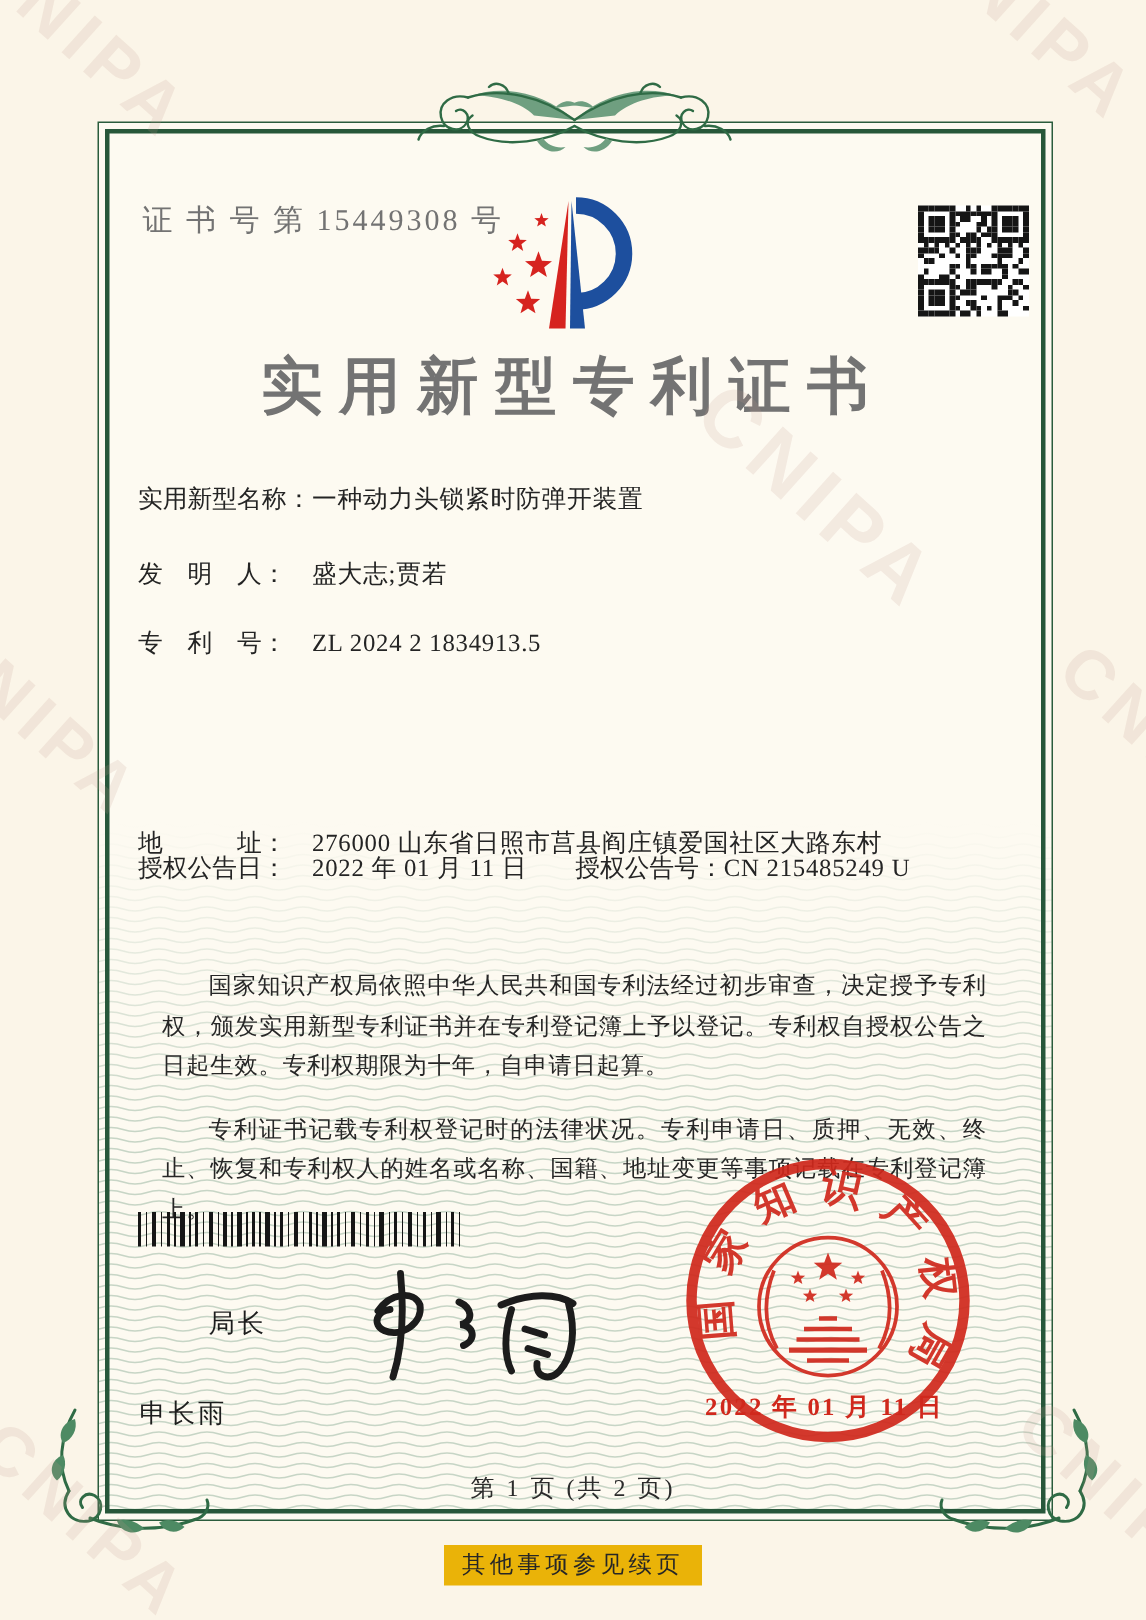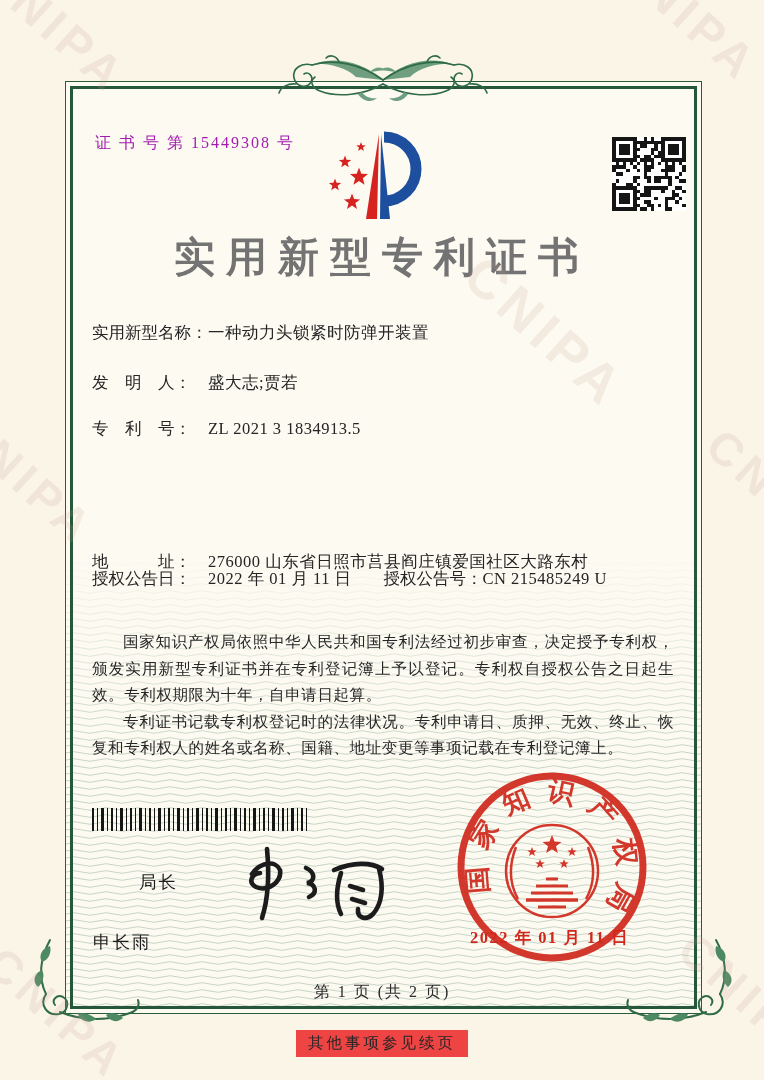--- a/index.html
+++ b/index.html
@@ -15,57 +15,57 @@
   
   .border-outer{position:absolute;left:65px;top:81px;width:637px;height:933px;
     border:1.5px solid #2a5c3c;box-sizing:border-box;}
   .border-inner{position:absolute;left:70px;top:86px;width:627px;height:923px;
     border:3px solid #27573a;box-sizing:border-box;}
 
   .wm{position:absolute;z-index:6;color:rgba(196,152,140,0.17);font-weight:bold;
     font-family:"Liberation Sans","DejaVu Sans",sans-serif;
     transform:rotate(42deg);letter-spacing:6px;pointer-events:none;user-select:none;}
 
-  .cert-no{position:absolute;left:95px;top:133px;font-size:16px;letter-spacing:2px;color:#a21caf;z-index:3;}
+  .cert-no{position:absolute;left:95px;top:133px;font-size:20px;letter-spacing:2px;color:#737373;z-index:3;}
 
   .qr{position:absolute;left:612px;top:137px;width:74px;height:74px;background:#fff;
     display:grid;grid-template-columns:repeat(21,1fr);grid-template-rows:repeat(21,1fr);z-index:3;}
   .qr i{display:block;}
   .qr i.on{background:#151515;}
 
   .logo{position:absolute;left:318px;top:122px;z-index:3;}
 
   .title{position:absolute;left:0;top:230px;width:100%;text-align:center;
     font-size:41px;font-weight:bold;color:#737373;letter-spacing:11px;z-index:3;}
 
   .field-row{position:absolute;left:92px;width:590px;font-size:16.5px;color:#242424;z-index:3;white-space:nowrap;}
   .field-label{display:inline-block;min-width:116px;}
   .field-value{letter-spacing:0.5px;}
   .second-pair{margin-left:32px;}
 
   .paragraphs{position:absolute;left:92px;top:629px;width:582px;z-index:3;
     font-size:15.5px;line-height:26.5px;color:#262626;text-align:justify;}
-  .paragraphs p{margin:0;text-indent:2em;letter-spacing:0.6px;}
+  .paragraphs p{margin:16px;text-indent:2em;letter-spacing:0.6px;}
 
   .barcode{position:absolute;left:92px;top:808px;width:218px;height:23px;z-index:3;
     background:repeating-linear-gradient(90deg,#161616 0 2px,transparent 2px 5px,#161616 5px 6px,
       transparent 6px 9px,#161616 9px 12px,transparent 12px 15px,#161616 15px 16px,transparent 16px 19px);}
 
   .sig-title{position:absolute;left:93px;top:870px;font-size:17.5px;color:#1d1d1d;letter-spacing:2px;z-index:3;margin-left:46px;}
   .sig-name{position:absolute;left:93px;top:902px;font-size:17.5px;color:#1d1d1d;letter-spacing:2px;z-index:3;margin-top:28px;}
   .signature{position:absolute;left:222px;top:842px;z-index:4;}
 
   .seal{position:absolute;left:452px;top:767px;z-index:4;opacity:0.92;}
   .seal-date{position:absolute;left:470px;top:927px;z-index:5;font-size:16.5px;font-weight:bold;
     color:#d0281c;letter-spacing:1.5px;white-space:nowrap;}
 
   .page-num{position:absolute;left:0;top:982px;width:100%;text-align:center;font-size:16px;
     color:#2b2b2b;letter-spacing:2px;z-index:3;}
   .cont-note{position:absolute;left:0;top:1030px;width:100%;text-align:center;z-index:3;}
-  .cont-note span{display:inline-block;background:#ef4444;padding:3px 12px;font-size:15.5px;
+  .cont-note span{display:inline-block;background:#eab308;padding:3px 12px;font-size:15.5px;
     color:#262626;letter-spacing:3px;}
 
   .ornament{position:absolute;z-index:4;pointer-events:none;}
 </style>
 </head>
 <body>
 
 <div id="page">
 
   <div class="inner-bg">
@@ -586,21 +586,21 @@
 
   <div class="title">实用新型专利证书</div>
 
   <div class="field-row" style="top:322px;">
     <span class="field-label">实用新型名称：</span><span class="field-value">一种动力头锁紧时防弹开装置</span>
   </div>
   <div class="field-row" style="top:372px;">
     <span class="field-label">发　明　人：</span><span class="field-value">盛大志;贾若</span>
   </div>
   <div class="field-row" style="top:418px;">
-    <span class="field-label">专　利　号：</span><span class="field-value">ZL 2021 3 1834913.5</span>
+    <span class="field-label">专　利　号：</span><span class="field-value">ZL 2024 2 1834913.5</span>
   </div>
   <div class="field-row" style="top:551px;">
     <span class="field-label">地　　　址：</span><span class="field-value">276000 山东省日照市莒县阎庄镇爱国社区大路东村</span>
   </div>
   <div class="field-row" style="top:568px;">
     <span class="field-label">授权公告日：</span><span class="field-value">2022 年 01 月 11 日</span><span class="second-pair"><span class="field-label" style="min-width:0;">授权公告号：</span><span class="field-value">CN 215485249 U</span></span>
   </div>
 
   <div class="paragraphs">
     <p>国家知识产权局依照中华人民共和国专利法经过初步审查，决定授予专利权，颁发实用新型专利证书并在专利登记簿上予以登记。专利权自授权公告之日起生效。专利权期限为十年，自申请日起算。</p>

